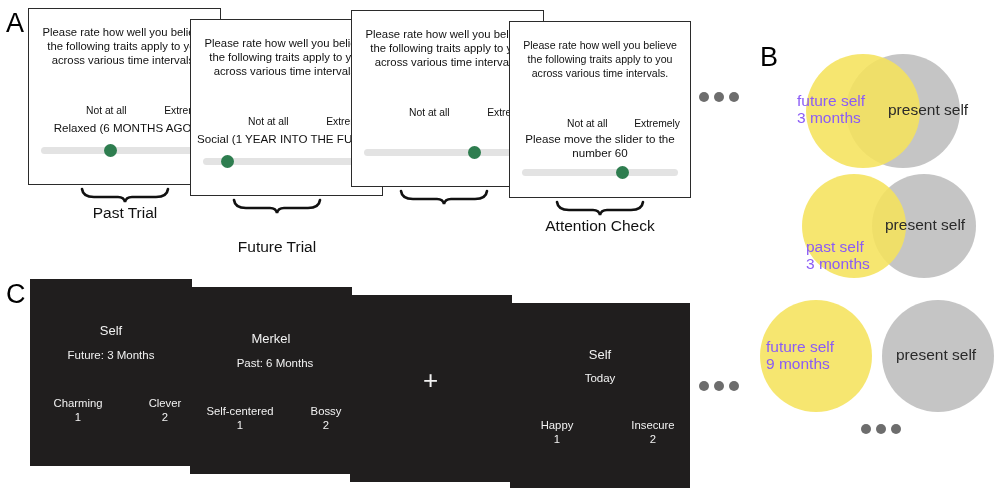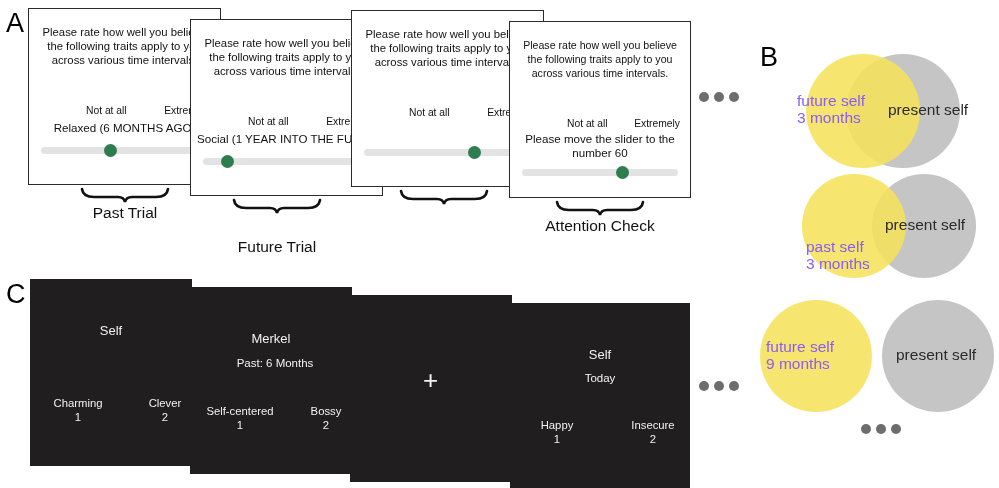--- a/index.html
+++ b/index.html
@@ -292,20 +292,21 @@
   <div class="dots" style="left:861px;top:424px;">
     <i></i>
     <i></i>
     <i></i>
   </div>
 
   <div class="panel-letter" style="left:6px;top:281px;">C</div>
 
   <div class="task-screen" style="left:30px;top:279px;width:162px;height:187px;z-index:1;">
     <div class="task-title" style="left:0;right:0;top:42px;">Self</div>
+    <div class="task-sub" style="left:0;right:0;top:69px;">Future: 3 Months</div>
     <div class="task-opt" style="left:8px;top:117px;width:80px;">
       <b>Charming</b>
       <b>1</b>
     </div>
     <div class="task-opt" style="left:100px;top:117px;width:70px;">
       <b>Clever</b>
       <b>2</b>
     </div>
   </div>
 

